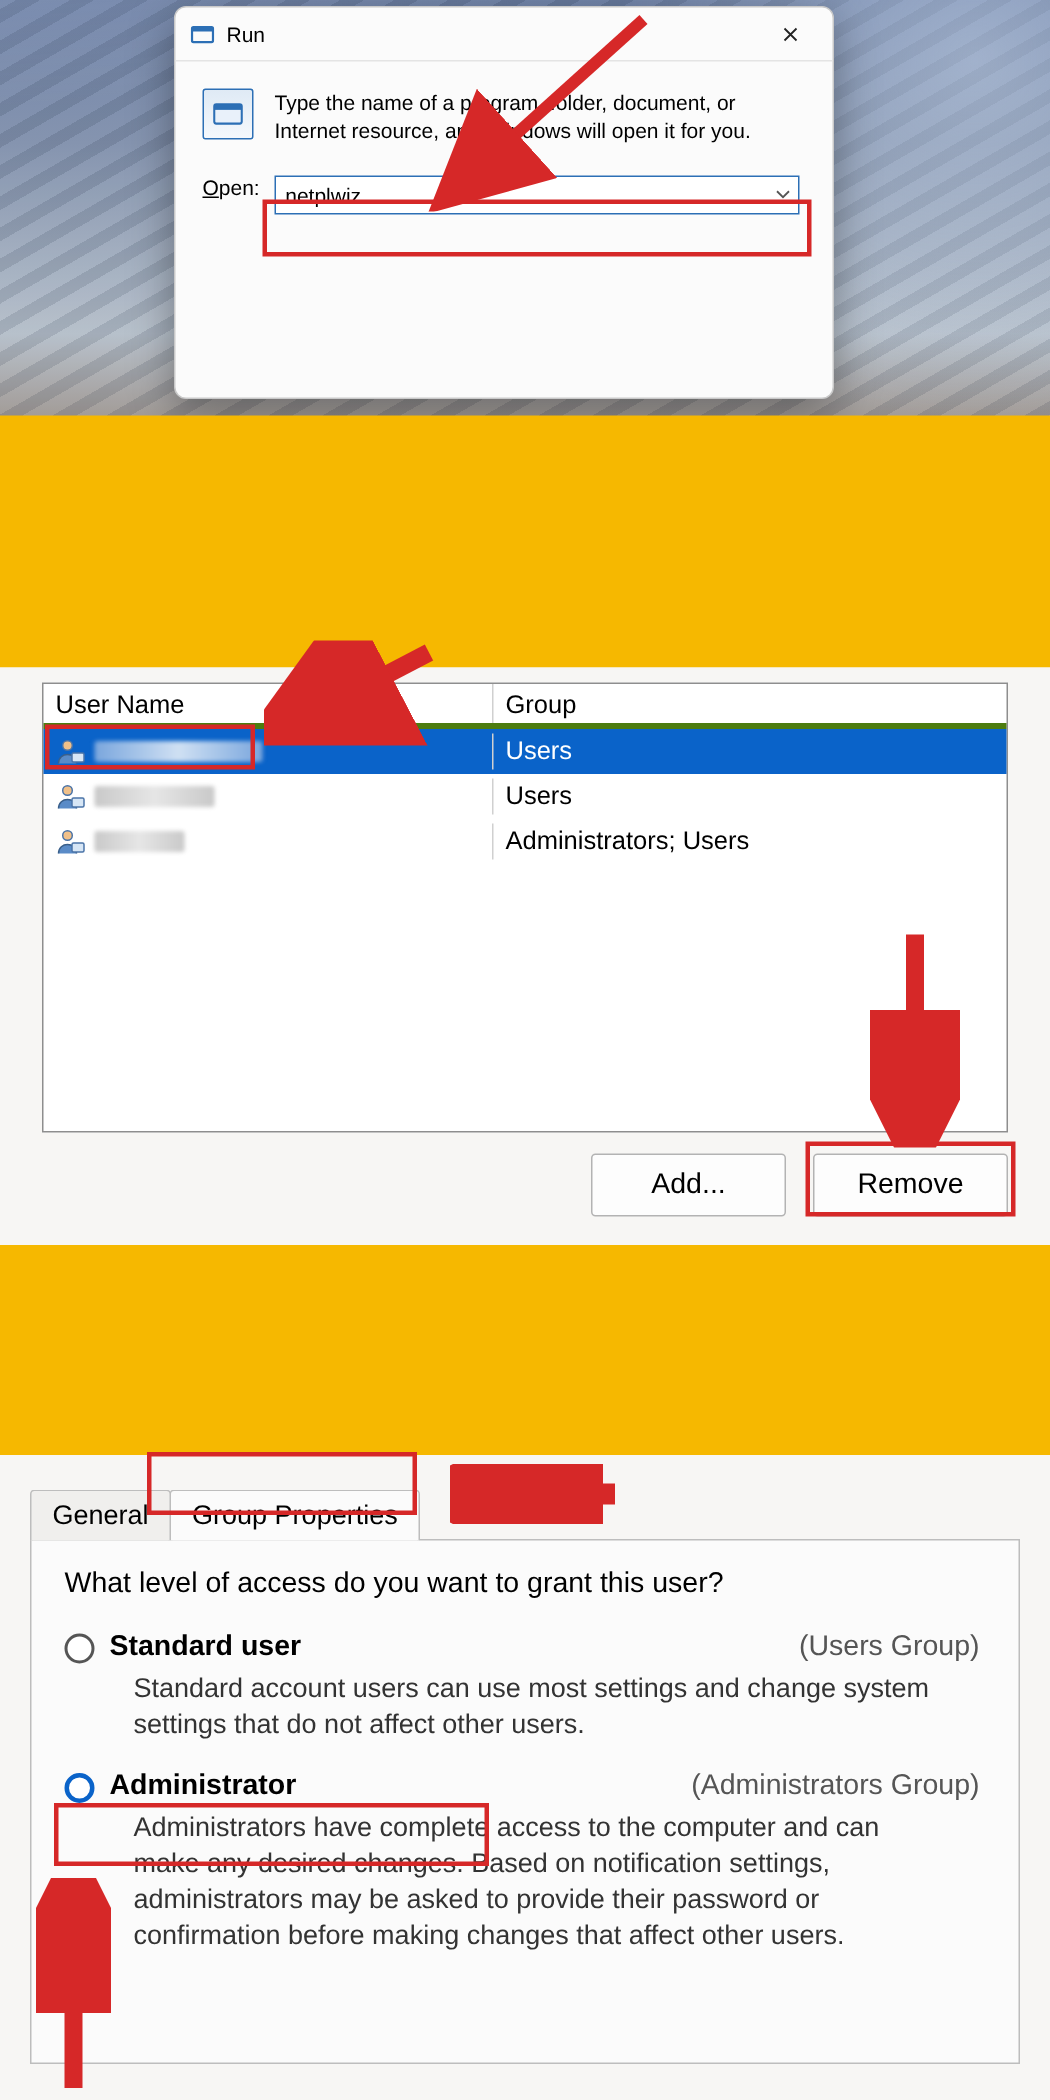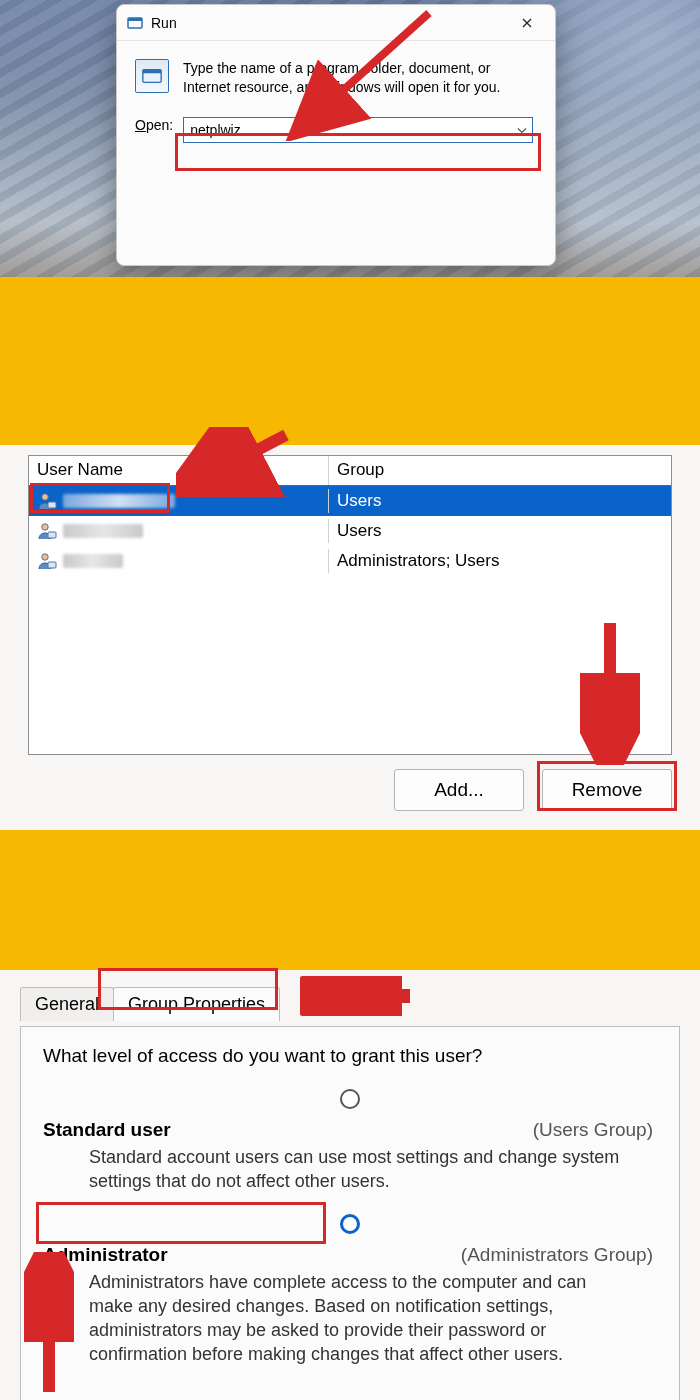--- a/index.html
+++ b/index.html
@@ -108,21 +108,21 @@
   .section2{
     position:absolute; left:0; top:445px; width:700px; height:385px;
     background:#f7f6f4;
     padding:10px 28px 14px 28px;
   }
   .user-table{
     border:1px solid #8e8e8e; background:#fff;
     height:300px; position:relative;
   }
   .user-head{
-    display:flex; height:30px; border-bottom:1px solid #4d7c0f;
+    display:flex; height:30px; border-bottom:4px solid #4d7c0f;
     font-size:17px;
   }
   .user-head .col{ padding:4px 8px; }
   .col-name{ width:300px; border-right:1px solid #d0d0d0; }
   .col-group{ flex:1; }
   .user-row{
     display:flex; align-items:center; height:30px; font-size:17px;
   }
   .user-row .col{ padding:2px 8px; display:flex; align-items:center; gap:6px;}
   .user-row.selected{ background:#0a63c9; color:#fff; }
@@ -147,39 +147,39 @@
     display:flex;align-items:center;justify-content:center;
     padding:0 18px;
   }
 
   
   .section3{
     position:absolute; left:0; top:970px; width:700px; height:430px;
     background:#f7f6f4;
     padding:16px 20px 0 20px;
   }
-  .tabs-row{ display:flex; align-items:flex-start; position:relative; height:40px;}
+  .tabs-row{ display:flex; align-items:flex-end; position:relative; height:40px;}
   .tab{
     border:1px solid #bdbdbd; border-bottom:none;
     background:#fbfbfb;
     padding:6px 14px; font-size:18px;
     position:relative; top:1px;
     border-top-left-radius:3px;border-top-right-radius:3px;
     margin-right:-1px;
   }
   .tab.inactive{ background:#f0efed; }
   .tab-panel{
     border:1px solid #bdbdbd; background:#fbfbfb;
     padding:18px 22px 30px 22px;
     min-height:350px;
   }
   .q-text{ font-size:19px; margin-bottom:20px; }
   .opt{
-    display:flex; align-items:center; gap:10px; margin-bottom:4px;
-    font-size:19px; position:relative;flex-direction:column;
+    display:flex; align-items:flex-end; gap:10px; margin-bottom:4px;
+    font-size:19px; position:relative;
   }
   .opt .radio{
     width:20px;height:20px;border-radius:50%;
     border:2px solid #555; flex:none; margin-top:2px;
     position:relative; background:#fff;
   }
   .opt.selected .radio{ border-color:#0a63c9; border-width:3px;}
   .opt.selected .radio::after{
     content:""; position:absolute; left:50%; top:50%;
     width:6px;height:6px;border-radius:50%;

